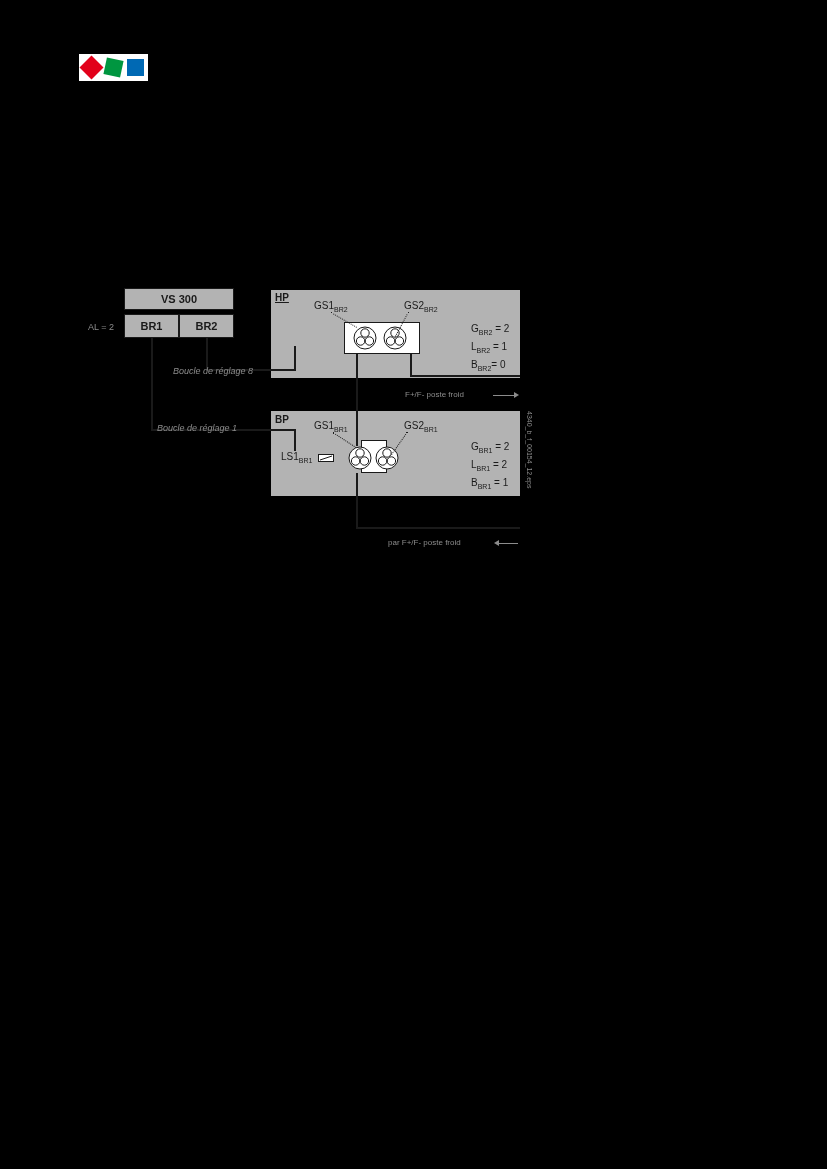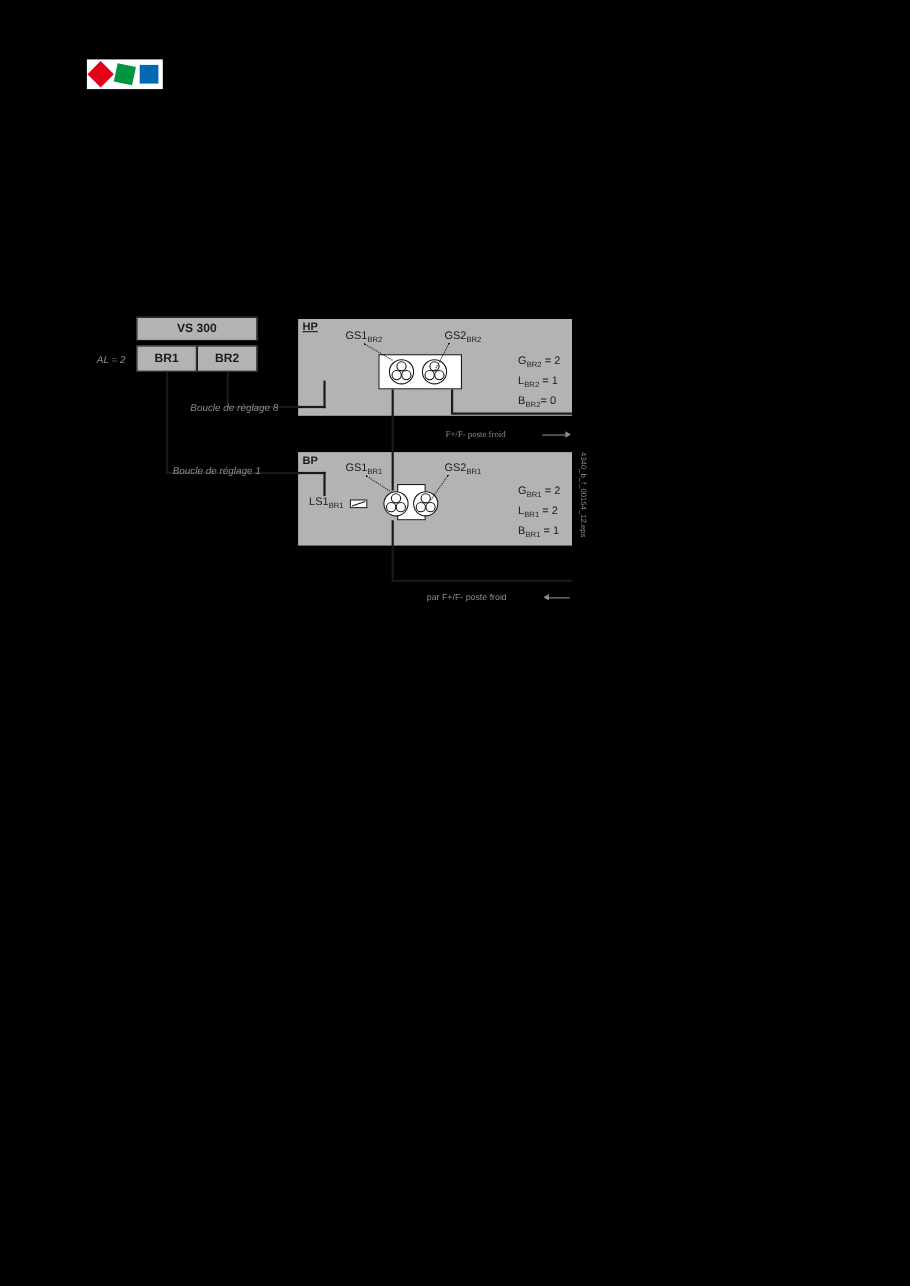--- a/index.html
+++ b/index.html
@@ -97,21 +97,20 @@
     font-size: 11px; font-weight: bold; color: #1a1a1a;
   }
   .br1 { left: 124px; }
   .br2 { left: 179px; }
 
   .al-label {
     position: absolute;
     left: 88px; top: 322px;
     font-size: 9px;
     color: #8c8c8c;
-    font-style: italic;
   }
   .fan-wrap {
     position: absolute;
     width: 24px; height: 24px;
   }
   .fan-wrap svg { display: block; }
 
   .dotted {
     position: absolute;
     border-top: 1px dotted #1a1a1a;
@@ -285,21 +284,21 @@
     <div class="line" style="left:294px; top:429px; width:2px; height:22px;"></div>
     <div class="lbl lbl-grey" style="left:157px; top:423px; font-size:9px; font-style:italic;">Boucle de réglage 1</div>
 
     <div class="line" style="left:356px; top:354px; width:2px; height:92px;"></div>
 
     <div class="line" style="left:410px; top:354px; width:2px; height:22px;"></div>
     <div class="line" style="left:410px; top:375px; width:110px; height:2px;"></div>
 
     <div class="arrow-line" style="left:493px; top:395px; width:22px;"></div>
     <div class="arrow-head-r" style="left:514px; top:392px;"></div>
-    <div class="lbl lbl-grey" style="left:405px; top:390px; font-size:8px;font-family:Liberation Serif, serif;">F+/F- poste froid</div>
+    <div class="lbl lbl-grey" style="left:405px; top:390px; font-size:8px;">F+/F- poste froid</div>
 
     <div class="line" style="left:356px; top:473px; width:2px; height:55px;"></div>
     <div class="line" style="left:356px; top:527px; width:164px; height:2px;"></div>
 
     <div class="arrow-line" style="left:496px; top:543px; width:22px;"></div>
     <div class="arrow-head-l" style="left:494px; top:540px;"></div>
     <div class="lbl lbl-grey" style="left:388px; top:538px; font-size:8px;">par F+/F- poste froid</div>
 
     <div class="side-note" style="left:533px; top:411px;">4340_b_f_00154_12.eps</div>
 

